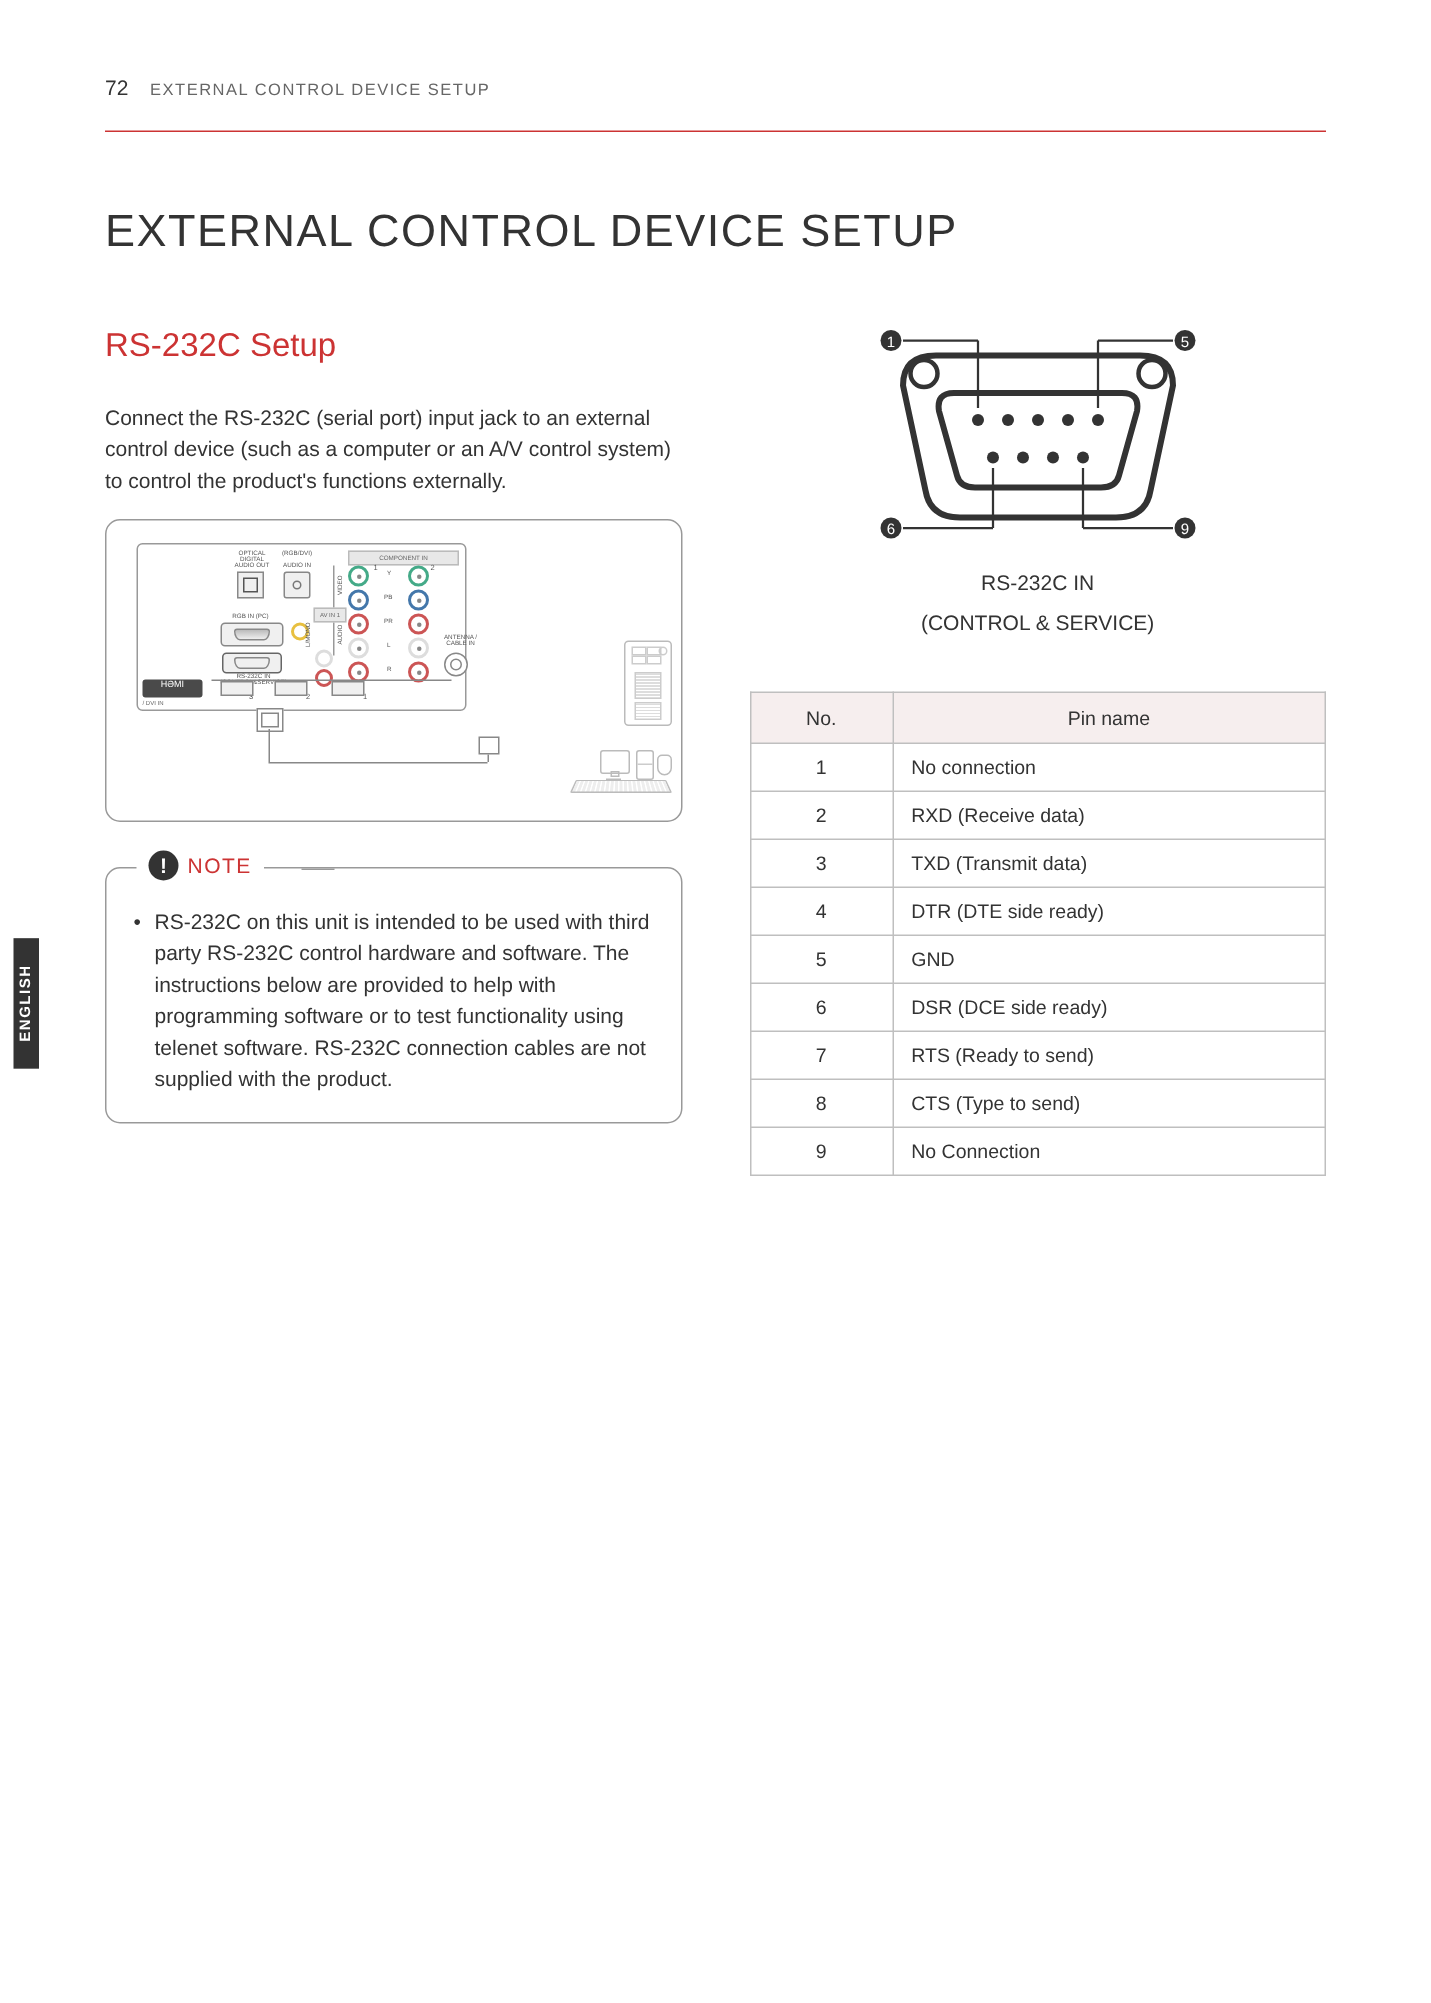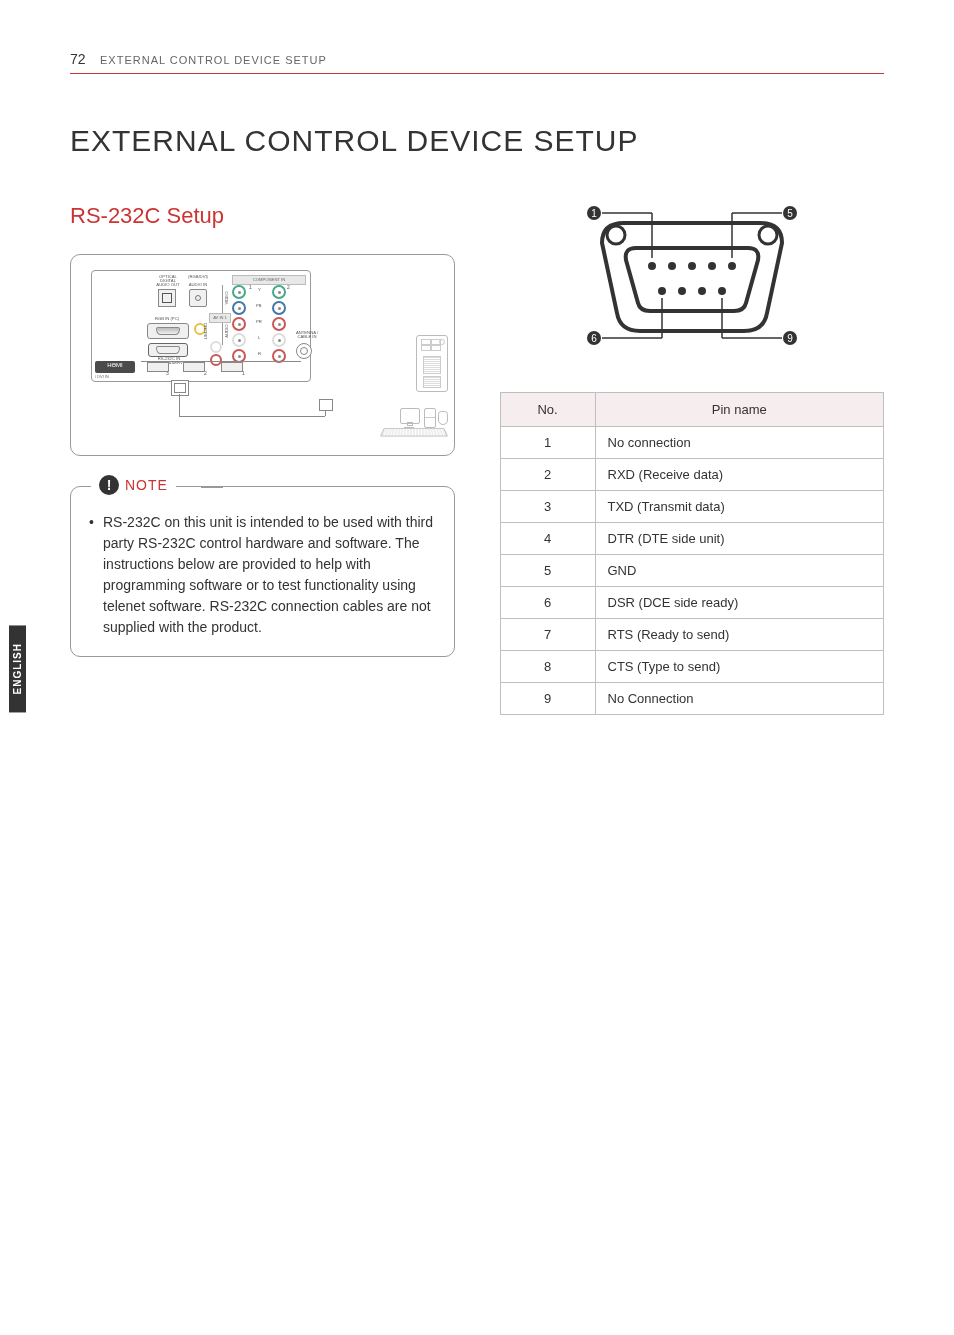--- a/index.html
+++ b/index.html
@@ -9,21 +9,21 @@
     background: #fff;
     color: #333;
     width: 954px;
   }
   .page {
     padding: 50px 70px 60px 70px;
     position: relative;
   }
   .header-line {
     border-bottom: 1px solid #cc3333;
-    padding-bottom: 5px;
+    padding-bottom: 19px;
     margin-bottom: 50px;
   }
   .page-number {
     font-size: 14px;
     color: #333;
     display: inline-block;
     margin-right: 10px;
   }
   .header-title {
     font-size: 11px;
@@ -218,20 +218,21 @@
     <span class="page-number">72</span>
     <span class="header-title">EXTERNAL CONTROL DEVICE SETUP</span>
   </div>
 
   <div class="main-title">EXTERNAL CONTROL DEVICE SETUP</div>
 
   <div class="columns">
 
     <div class="col">
       <div class="section-title">RS-232C Setup</div>
+      <div class="body-text">Connect the RS-232C (serial port) input jack to an external control device (such as a computer or an A/V control system) to control the product's functions externally.</div>
 
       <div class="diagram-box">
         <div class="panel panel-main">
 
           <span class="port-label" style="left:62px;top:4px;width:28px">OPTICAL DIGITAL</span>
           <span class="port-label" style="left:62px;top:12px;width:28px">AUDIO OUT</span>
           <span class="port-label" style="left:95px;top:4px;width:22px">(RGB/DVI)</span>
           <span class="port-label" style="left:95px;top:12px;width:22px">AUDIO IN</span>
 
           <div class="tiny-block" style="left:66px;top:18px;width:16px;height:16px">
@@ -395,20 +396,22 @@
 
           <circle cx="32" cy="10" r="7" fill="#333"></circle>
           <text x="32" y="14" text-anchor="middle" font-size="10" fill="#fff">1</text>
           <circle cx="228" cy="10" r="7" fill="#333"></circle>
           <text x="228" y="14" text-anchor="middle" font-size="10" fill="#fff">5</text>
           <circle cx="32" cy="135" r="7" fill="#333"></circle>
           <text x="32" y="139" text-anchor="middle" font-size="10" fill="#fff">6</text>
           <circle cx="228" cy="135" r="7" fill="#333"></circle>
           <text x="228" y="139" text-anchor="middle" font-size="10" fill="#fff">9</text>
         </svg>
+        <div class="connector-caption">RS-232C IN</div>
+        <div class="connector-caption">(CONTROL &amp; SERVICE)</div>
       </div>
 
       <table class="pin-table">
         <thead>
           <tr>
             <th>No.</th>
             <th>Pin name</th>
           </tr>
         </thead>
         <tbody id="pin-tbody">
@@ -419,21 +422,21 @@
             <tr>
               <td>2</td>
               <td>RXD (Receive data)</td>
             </tr>
             <tr>
               <td>3</td>
               <td>TXD (Transmit data)</td>
             </tr>
             <tr>
               <td>4</td>
-              <td>DTR (DTE side unit)</td>
+              <td>DTR (DTE side ready)</td>
             </tr>
             <tr>
               <td>5</td>
               <td>GND</td>
             </tr>
             <tr>
               <td>6</td>
               <td>DSR (DCE side ready)</td>
             </tr>
             <tr>

